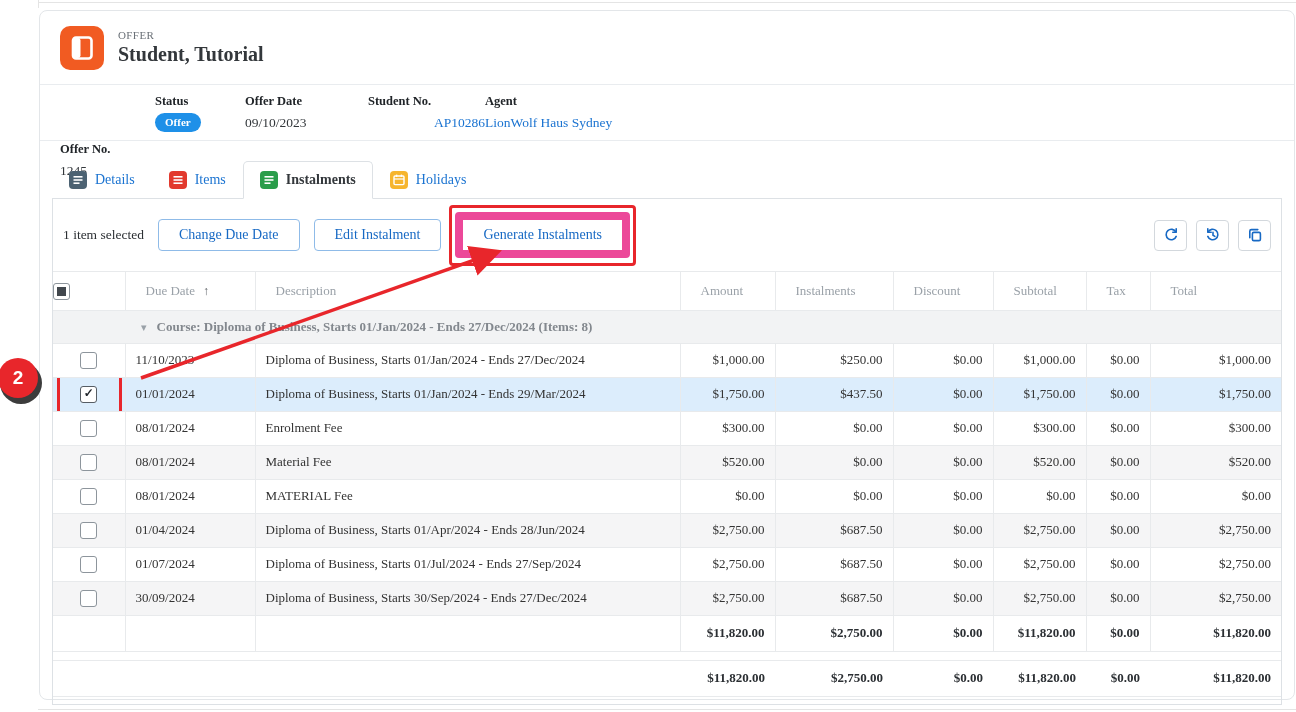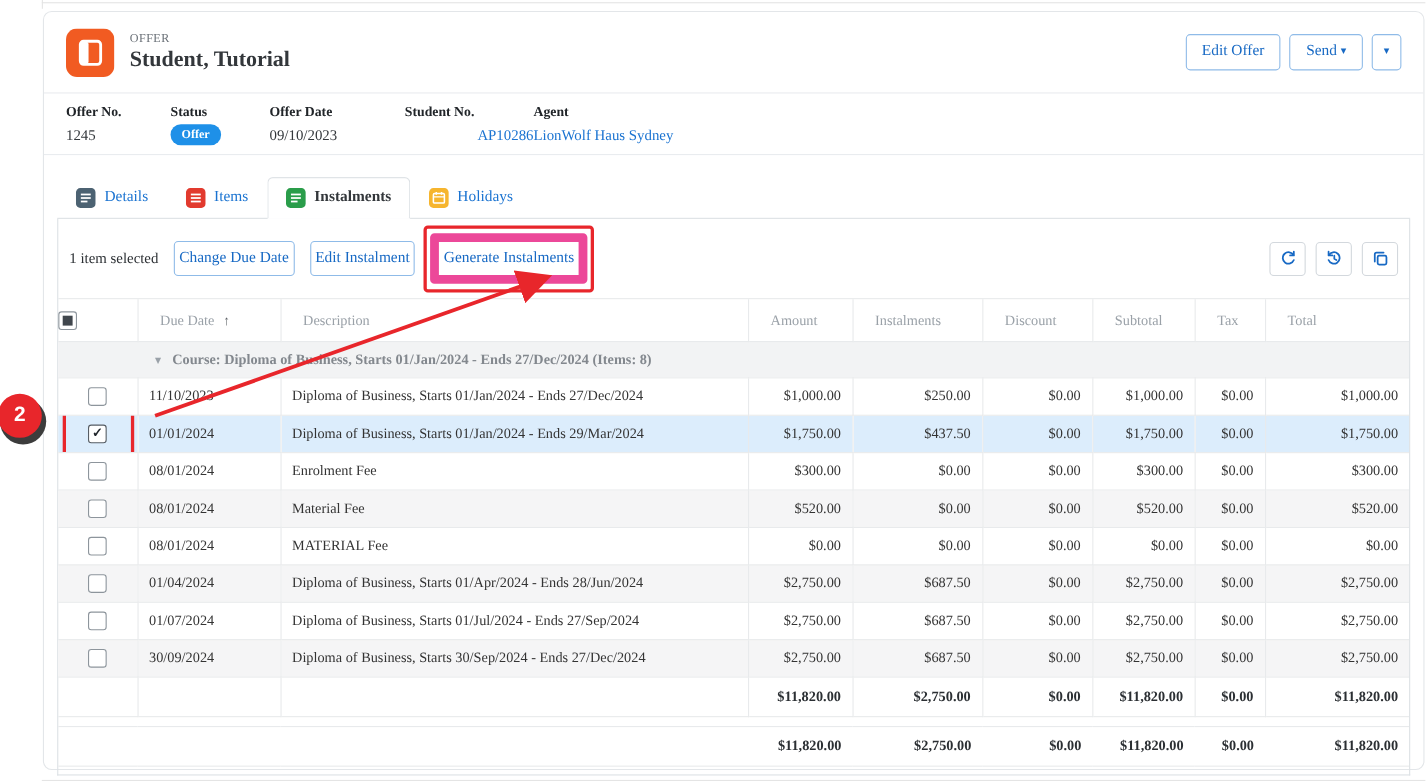--- a/index.html
+++ b/index.html
@@ -27,21 +27,21 @@
   .btn-outline {
     background:#fff; border:1px solid #8fbbe8; color:#1769c4; border-radius:4px;
     font-size:14px; font-family:inherit; padding:7px 14px; cursor:pointer; line-height:1.15;
   }
   .btn-square { padding:7px 10px; }
   .caret { font-size:10px; vertical-align:1px; }
 
   
   .info { display:flex; height:56px; padding:9px 20px 0; border-bottom:1px solid #e9ecef; box-sizing:border-box; }
   .info-field { box-sizing:border-box; }
-  .w1{width:95px;} .w2{width:90px;} .w3{width:123px;} .w4{width:117px;}
+  .w1{width:95px;margin-top:48px;} .w2{width:90px;} .w3{width:123px;} .w4{width:117px;}
   .info-label { font-size:12.5px; font-weight:700; color:#212529; }
   .info-value { font-size:13.5px; color:#33373b; margin-top:6px; }
   .link { color:#1a73d1; cursor:pointer;text-align:right; }
   .badge {
     display:inline-block; background:#1e90e8; color:#fff; font-size:11px; font-weight:700;
     padding:3px 10px 4px; border-radius:10px; margin-top:4px;
   }
 
   
   .tabs { display:flex; margin:20px 12px 0; height:38px; border-bottom:1px solid #dde1e5; box-sizing:border-box; }
@@ -54,21 +54,21 @@
     color:#33373b; font-weight:600; margin-bottom:-1px;
   }
   .tab-icon { width:18px; height:18px; flex:0 0 auto; }
 
   
   .panel { margin:0 12px; border:1px solid #dde1e5; border-top:none; padding-bottom:2px; box-sizing:border-box; }
 
   
   .toolbar { display:flex; align-items:center; padding:13px 10px; gap:14px; }
   .selection-text { font-size:13.5px; color:#2b2f33; }
-  .toolbar .btn-outline { padding:7px 4px; font-size:14px; white-space:nowrap; }
+  .toolbar .btn-outline { padding:7px 20px; font-size:14px; white-space:nowrap; }
   .btn-gi { border:8px solid #ec4899; padding:6px 19px; }
   .gi-wrap { position:relative; display:inline-block; }
   .gi-annot {
     position:absolute; left:-6px; right:-6px; top:-7px; bottom:-8px;
     border:3px solid #e8262b; border-radius:4px; pointer-events:none; z-index:20;
   }
   .toolbar-right { margin-left:auto; display:flex; gap:9px; }
   .icon-btn {
     width:33px; height:31px; background:#fff; border:1px solid #d3d8dd; border-radius:4px;
     display:flex; align-items:center; justify-content:center; cursor:pointer; padding:0;
@@ -133,25 +133,20 @@
     <div class="offer-icon">
       <svg width="44" height="44" viewBox="0 0 44 44">
         <rect width="44" height="44" rx="10" fill="#f15b22"></rect>
         <rect x="13" y="11.5" width="18.5" height="21" rx="3" fill="none" stroke="#ffffff" stroke-width="2.6"></rect>
         <rect x="13.5" y="12" width="7" height="20" rx="2.4" fill="#ffffff"></rect>
       </svg>
     </div>
     <div class="title-block">
       <div class="offer-label">OFFER</div>
       <div class="page-title">Student, Tutorial</div>
-    </div>
-    <div class="header-actions">
-      <button class="btn-outline">Edit Offer</button>
-      <button class="btn-outline"><span>Send</span>&nbsp;<span class="caret">▾</span></button>
-      <button class="btn-outline btn-square"><span class="caret">▾</span></button>
     </div>
   </div>
 
   <div class="info">
     <div class="info-field w1">
       <div class="info-label">Offer No.</div>
       <div class="info-value">1245</div>
     </div>
     <div class="info-field w2">
       <div class="info-label">Status</div>

